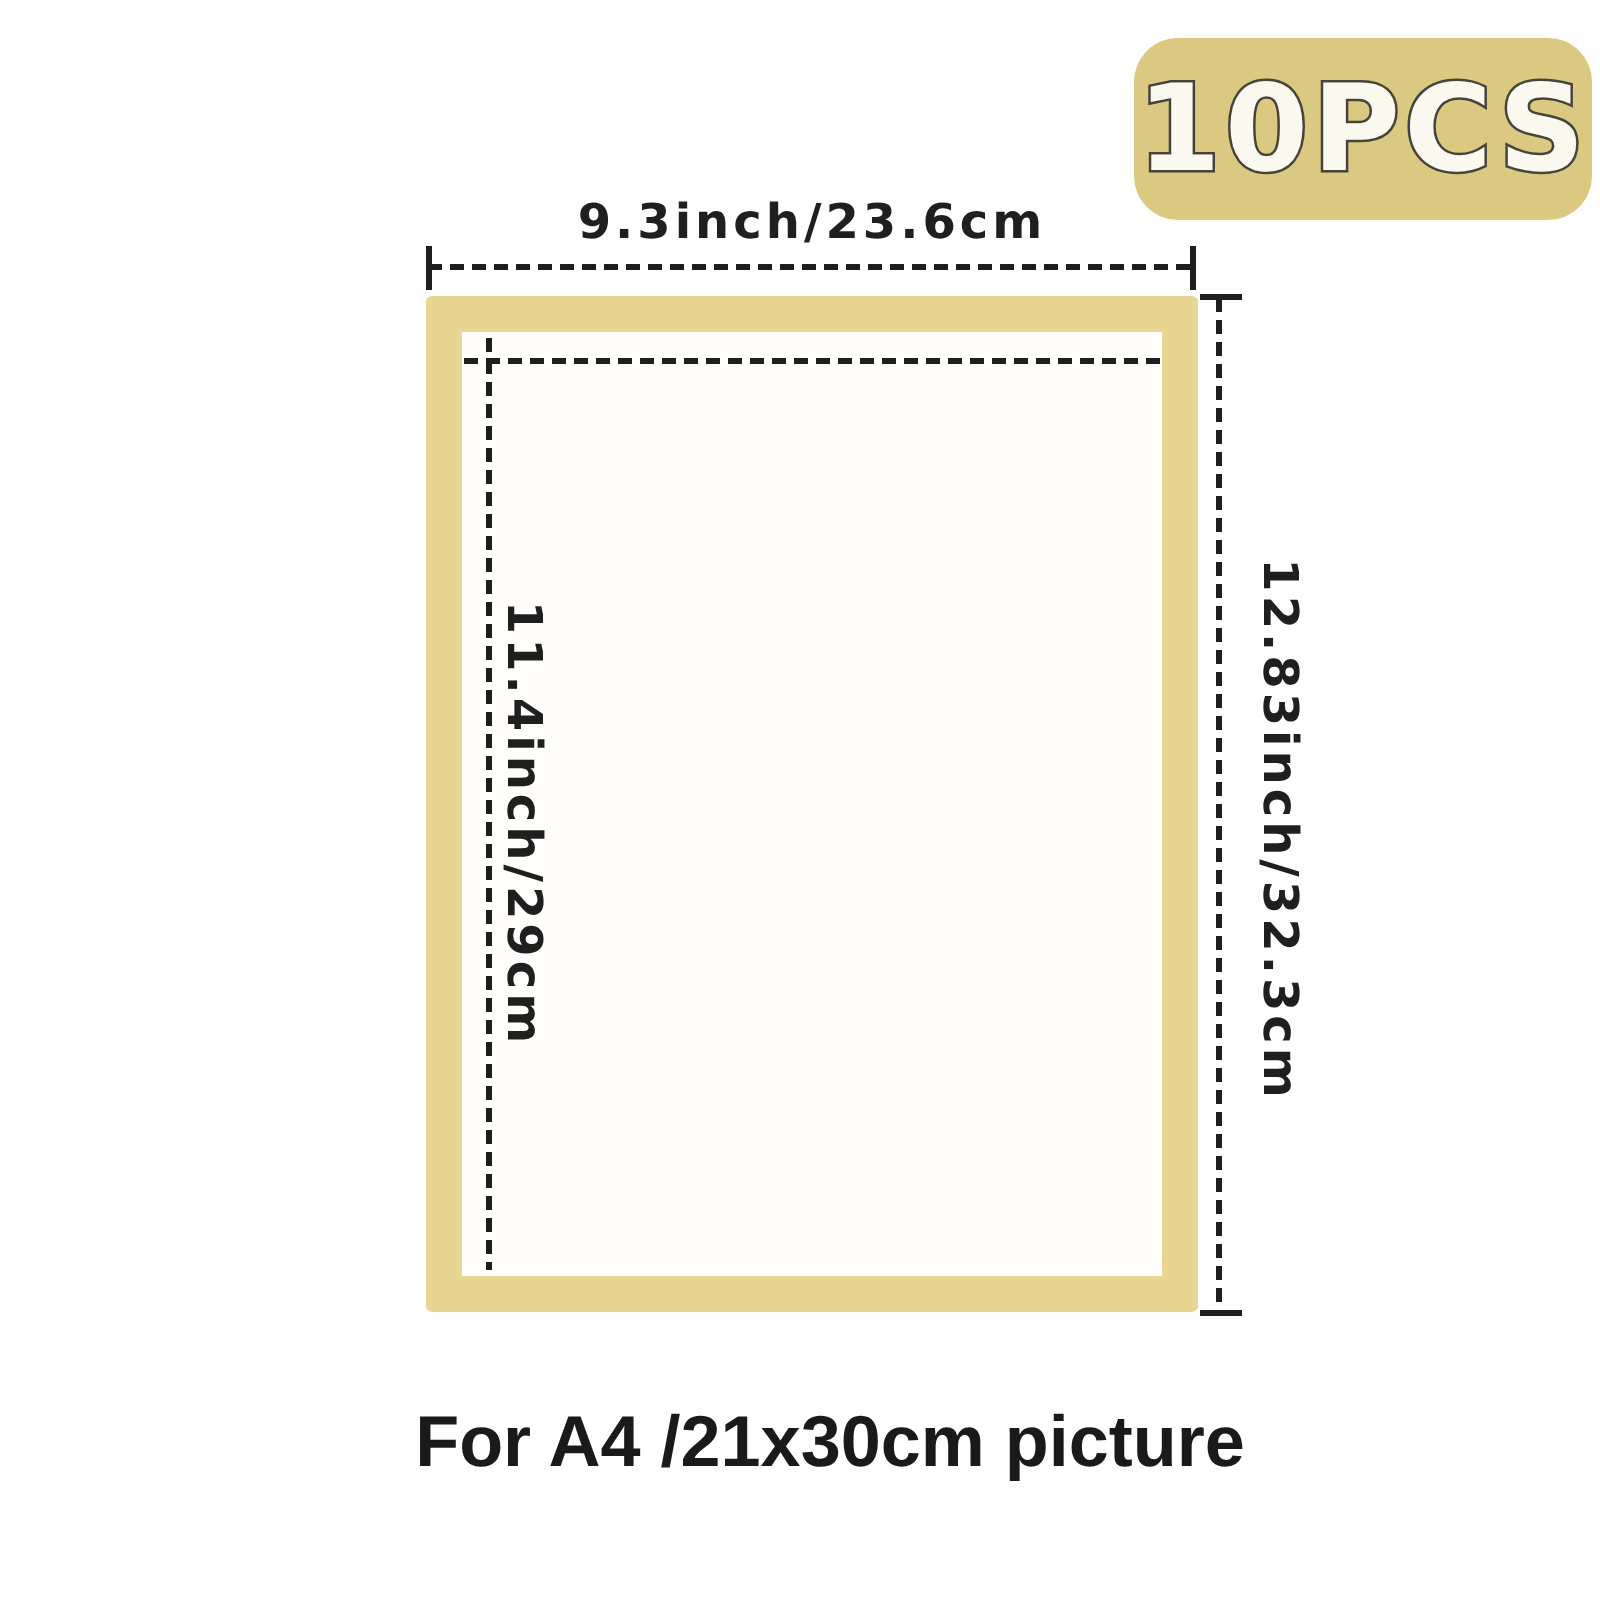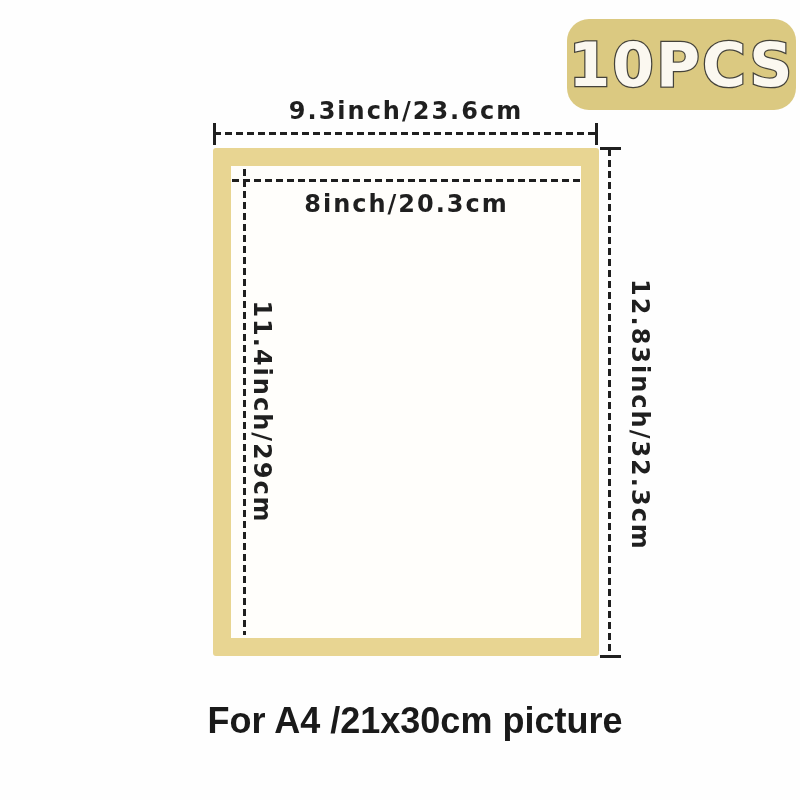--- a/index.html
+++ b/index.html
@@ -115,21 +115,20 @@
   <div class="dim-label outer-width-label">9.3inch/23.6cm</div>
   <div class="h-dash outer-width-line"></div>
   <div class="tick ow-tick-left"></div>
   <div class="tick ow-tick-right"></div>
 
   <div class="frame"></div>
 
   <div class="v-dash inner-height-line"></div>
   <div class="h-dash inner-width-line"></div>
 
-  <div class="dim-label inner-width-label">8inch/20.3cm</div>
 
   <div class="dim-label inner-height-label">11.4inch/29cm</div>
 
   <div class="v-dash outer-height-line"></div>
   <div class="tick oh-tick-top"></div>
   <div class="tick oh-tick-bottom"></div>
   <div class="dim-label outer-height-label">12.83inch/32.3cm</div>
 
   <div class="caption">For A4 /21x30cm picture</div>
 

